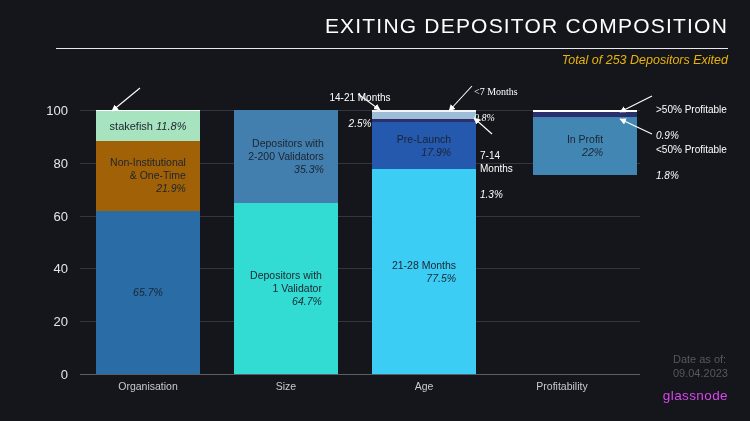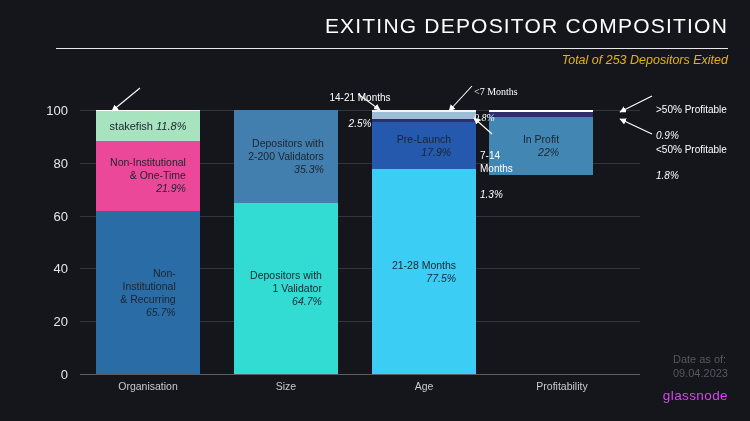--- a/index.html
+++ b/index.html
@@ -119,28 +119,26 @@
         <div class="gridline" style="top: 0px;">
           <span class="ytick">100</span>
         </div>
       </div>
     <div id="bars">
         <div class="bar" style="left: 8px;">
           <div class="seg" style="background: rgb(255, 255, 255); height: 1.584px;"></div>
           <div class="seg" style="background: rgb(168, 227, 191); height: 31.152px;">
             <div class="seg-label inline"><span>stakefish </span><span class="it">11.8%</span></div>
           </div>
-          <div class="seg" style="background: #ec4899; height: 75px;">
+          <div class="seg" style="background: #a16207; height: 75px;">
             <div class="seg-label"><div>Non-Institutional
 &amp; One-Time</div><div class="it">21.9%</div></div>
           </div>
           <div class="seg" style="background: rgb(42, 108, 165); height: 173.448px;">
-            <div class="seg-label"><div>Non-
-Institutional
-&amp; Recurring</div><div class="it">65.7%</div></div>
+            <div class="seg-label"><div class="it">65.7%</div></div>
           </div>
         </div>
         <div class="bar" style="left: 146px;">
           <div class="seg" style="background: rgb(67, 127, 174); height: 93.192px;">
             <div class="seg-label"><div>Depositors with
 2-200 Validators</div><div class="it">35.3%</div></div>
           </div>
           <div class="seg" style="background: rgb(50, 220, 210); height: 170.808px;">
             <div class="seg-label"><div>Depositors with
 1 Validator</div><div class="it">64.7%</div></div>
@@ -150,21 +148,21 @@
           <div class="seg" style="background: rgb(242, 244, 245); height: 2.112px;"></div>
           <div class="seg" style="background: rgb(157, 189, 214); height: 6.6px;"></div>
           <div class="seg" style="background: rgb(43, 47, 107); height: 3.432px;"></div>
           <div class="seg" style="background: rgb(36, 89, 173); height: 47.256px;">
             <div class="seg-label"><div>Pre-Launch</div><div class="it">17.9%</div></div>
           </div>
           <div class="seg" style="background: rgb(60, 205, 245); height: 204.6px;">
             <div class="seg-label"><div>21-28 Months</div><div class="it">77.5%</div></div>
           </div>
         </div>
-        <div class="bar" style="left: 401px;">
+        <div class="bar" style="left: 445px;">
           <div class="seg" style="background: rgb(255, 255, 255); height: 2.376px;"></div>
           <div class="seg" style="background: rgb(43, 47, 107); height: 4.752px;"></div>
           <div class="seg" style="background: rgb(66, 135, 180); height: 58.08px;">
             <div class="seg-label"><div>In Profit</div><div class="it">22%</div></div>
           </div>
         </div>
       </div>
   </div>
 
   <div id="xlabels">

